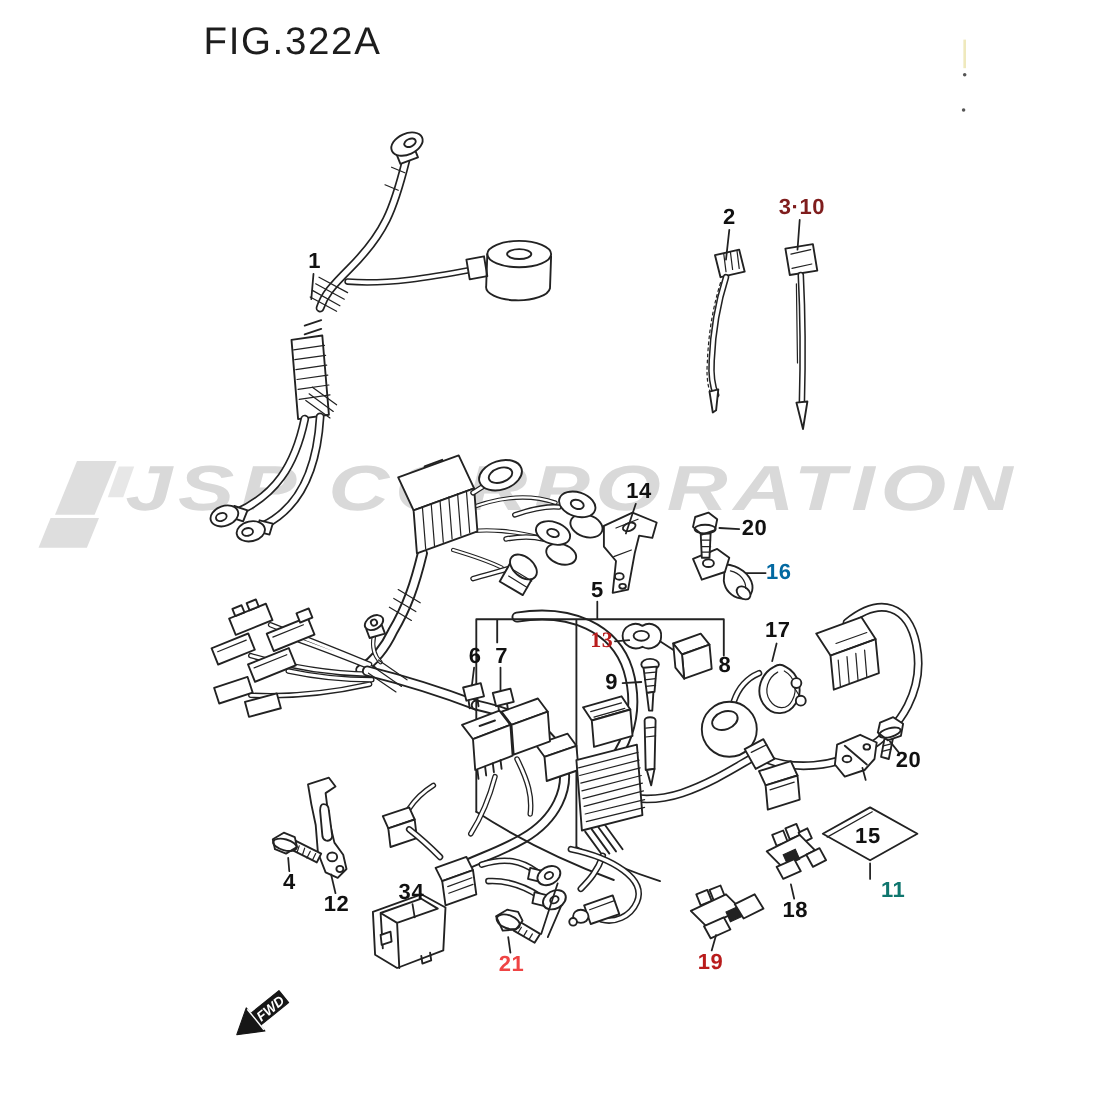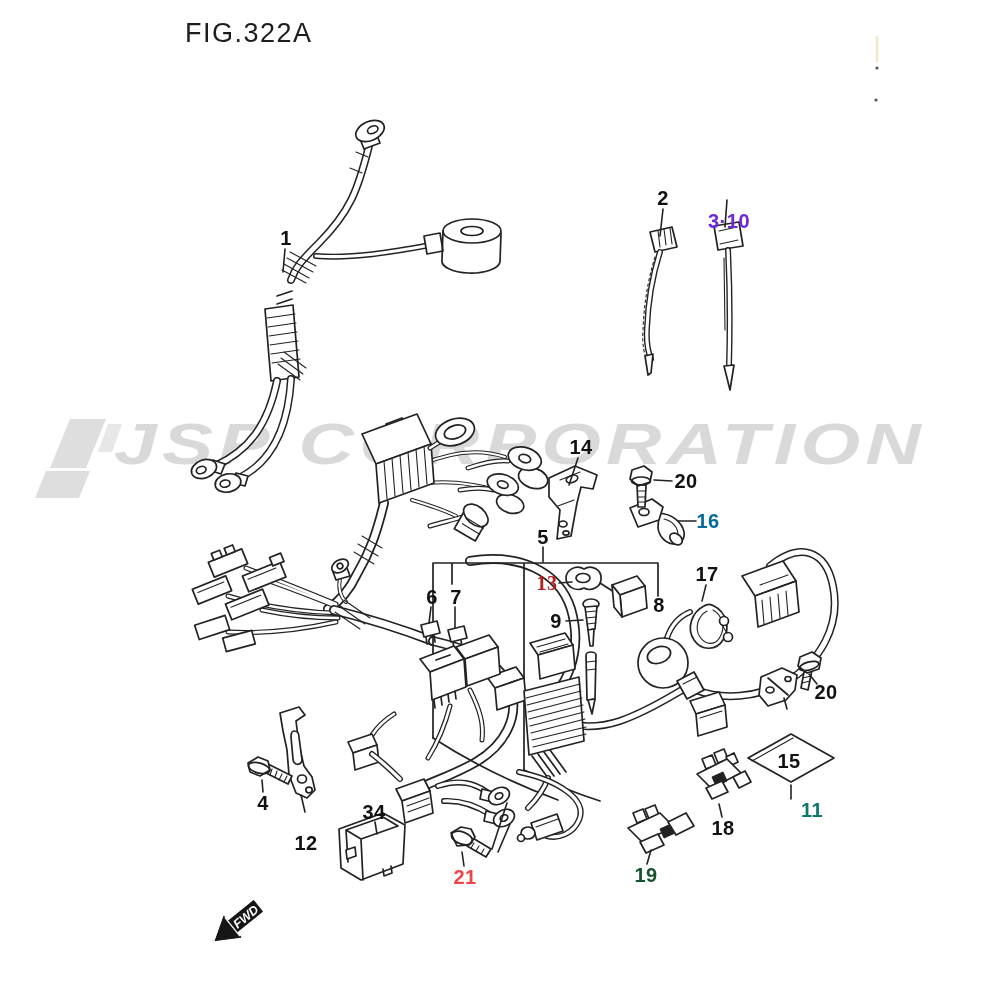--- a/index.html
+++ b/index.html
@@ -1,18 +1,18 @@
 <!DOCTYPE html>
 <html><head>
 <meta charset="utf-8">
 <style>
   html,body{margin:0;padding:0;background:#fff;}
   .stage{position:relative;width:1000px;height:1000px;background:#fff;overflow:hidden;
          font-family:"Liberation Sans",sans-serif;}
-  .fig-title{position:absolute;left:185px;top:18px;font-size:27px;color:#1d1d1d;
+  .fig-title{position:absolute;left:185px;top:18px;font-size:35px;color:#1d1d1d;
              letter-spacing:1.5px;font-weight:400;}
   .layer{position:absolute;left:0;top:0;}
   .callout{position:absolute;transform:translate(-50%,-50%);font-weight:bold;
            font-size:20px;color:#111;letter-spacing:.5px;white-space:nowrap;}
   
   .ln{fill:none;stroke:#222;stroke-width:1.7;stroke-linecap:round;stroke-linejoin:round;}
   .th{fill:none;stroke:#222;stroke-width:1.1;stroke-linecap:round;}
   .fw{fill:#fff;stroke:#222;stroke-width:1.7;stroke-linejoin:round;}
   .dk{fill:#222;stroke:#222;stroke-width:1;}
   .t10{fill:none;stroke:#222;stroke-width:10;stroke-linecap:round;}
@@ -422,35 +422,35 @@
         <polygon points="0,-7 33,-7 33,-13.5 55,0 33,13.5 33,7 0,7" fill="#161616" stroke="#161616" stroke-width="1" stroke-linejoin="round"></polygon>
         <path d="M33,-12 L33,12" stroke="#fff" stroke-width="1.3" fill="none"></path>
       </g>
       <text x="246" y="921" transform="rotate(-39 246 917)" text-anchor="middle" font-size="12.5" font-weight="bold" font-style="italic" fill="#ffffff">FWD</text>
     </g>
   </svg>
 
   <div class="layer" id="callouts">
       <div class="callout" style="left: 286px; top: 238px; color: rgb(17, 17, 17);">1</div>
       <div class="callout" style="left: 663px; top: 198px; color: rgb(17, 17, 17);">2</div>
-      <div class="callout" style="left: 729px; top: 189px; color: #6d28d9; margin-top: 32px;">3·10</div>
+      <div class="callout" style="left: 729px; top: 189px; color: #7f1d1d;">3·10</div>
       <div class="callout" style="left: 263px; top: 803px; color: rgb(17, 17, 17);">4</div>
       <div class="callout" style="left: 543px; top: 537px; color: rgb(17, 17, 17);">5</div>
       <div class="callout" style="left: 432px; top: 597px; color: rgb(17, 17, 17);">6</div>
       <div class="callout" style="left: 456px; top: 597px; color: rgb(17, 17, 17);">7</div>
       <div class="callout" style="left: 659px; top: 605px; color: rgb(17, 17, 17);">8</div>
       <div class="callout" style="left: 556px; top: 621px; color: rgb(17, 17, 17);">9</div>
       <div class="callout" style="left: 812px; top: 810px; color: #0f766e;">11</div>
-      <div class="callout" style="left: 306px; top: 823px; color: rgb(17, 17, 17); margin-top: 20px;">12</div>
+      <div class="callout" style="left: 306px; top: 823px; color: rgb(17, 17, 17);">12</div>
       <div class="callout" style="left: 547px; top: 583px; color: #b91c1c; font-family: Liberation Serif, serif;">13</div>
       <div class="callout" style="left: 581px; top: 447px; color: rgb(17, 17, 17);">14</div>
       <div class="callout" style="left: 789px; top: 719px; color: rgb(17, 17, 17); margin-top: 42px;">15</div>
       <div class="callout" style="left: 708px; top: 521px; color: #0369a1;">16</div>
       <div class="callout" style="left: 707px; top: 574px; color: rgb(17, 17, 17); text-align: center;">17</div>
       <div class="callout" style="left: 723px; top: 828px; color: rgb(17, 17, 17);">18</div>
-      <div class="callout" style="left: 646px; top: 875px; color: #14532d;">19</div>
+      <div class="callout" style="left: 646px; top: 875px; color: #b91c1c;">19</div>
       <div class="callout" style="left: 686px; top: 481px; color: rgb(17, 17, 17);">20</div>
       <div class="callout" style="left: 826px; top: 692px; color: rgb(17, 17, 17);">20</div>
       <div class="callout" style="left: 465px; top: 877px; color: #ef4444;">21</div>
       <div class="callout" style="left: 374px; top: 812px; color: rgb(17, 17, 17);">34</div>
     </div>
 
 </div>
 
 </body></html>

